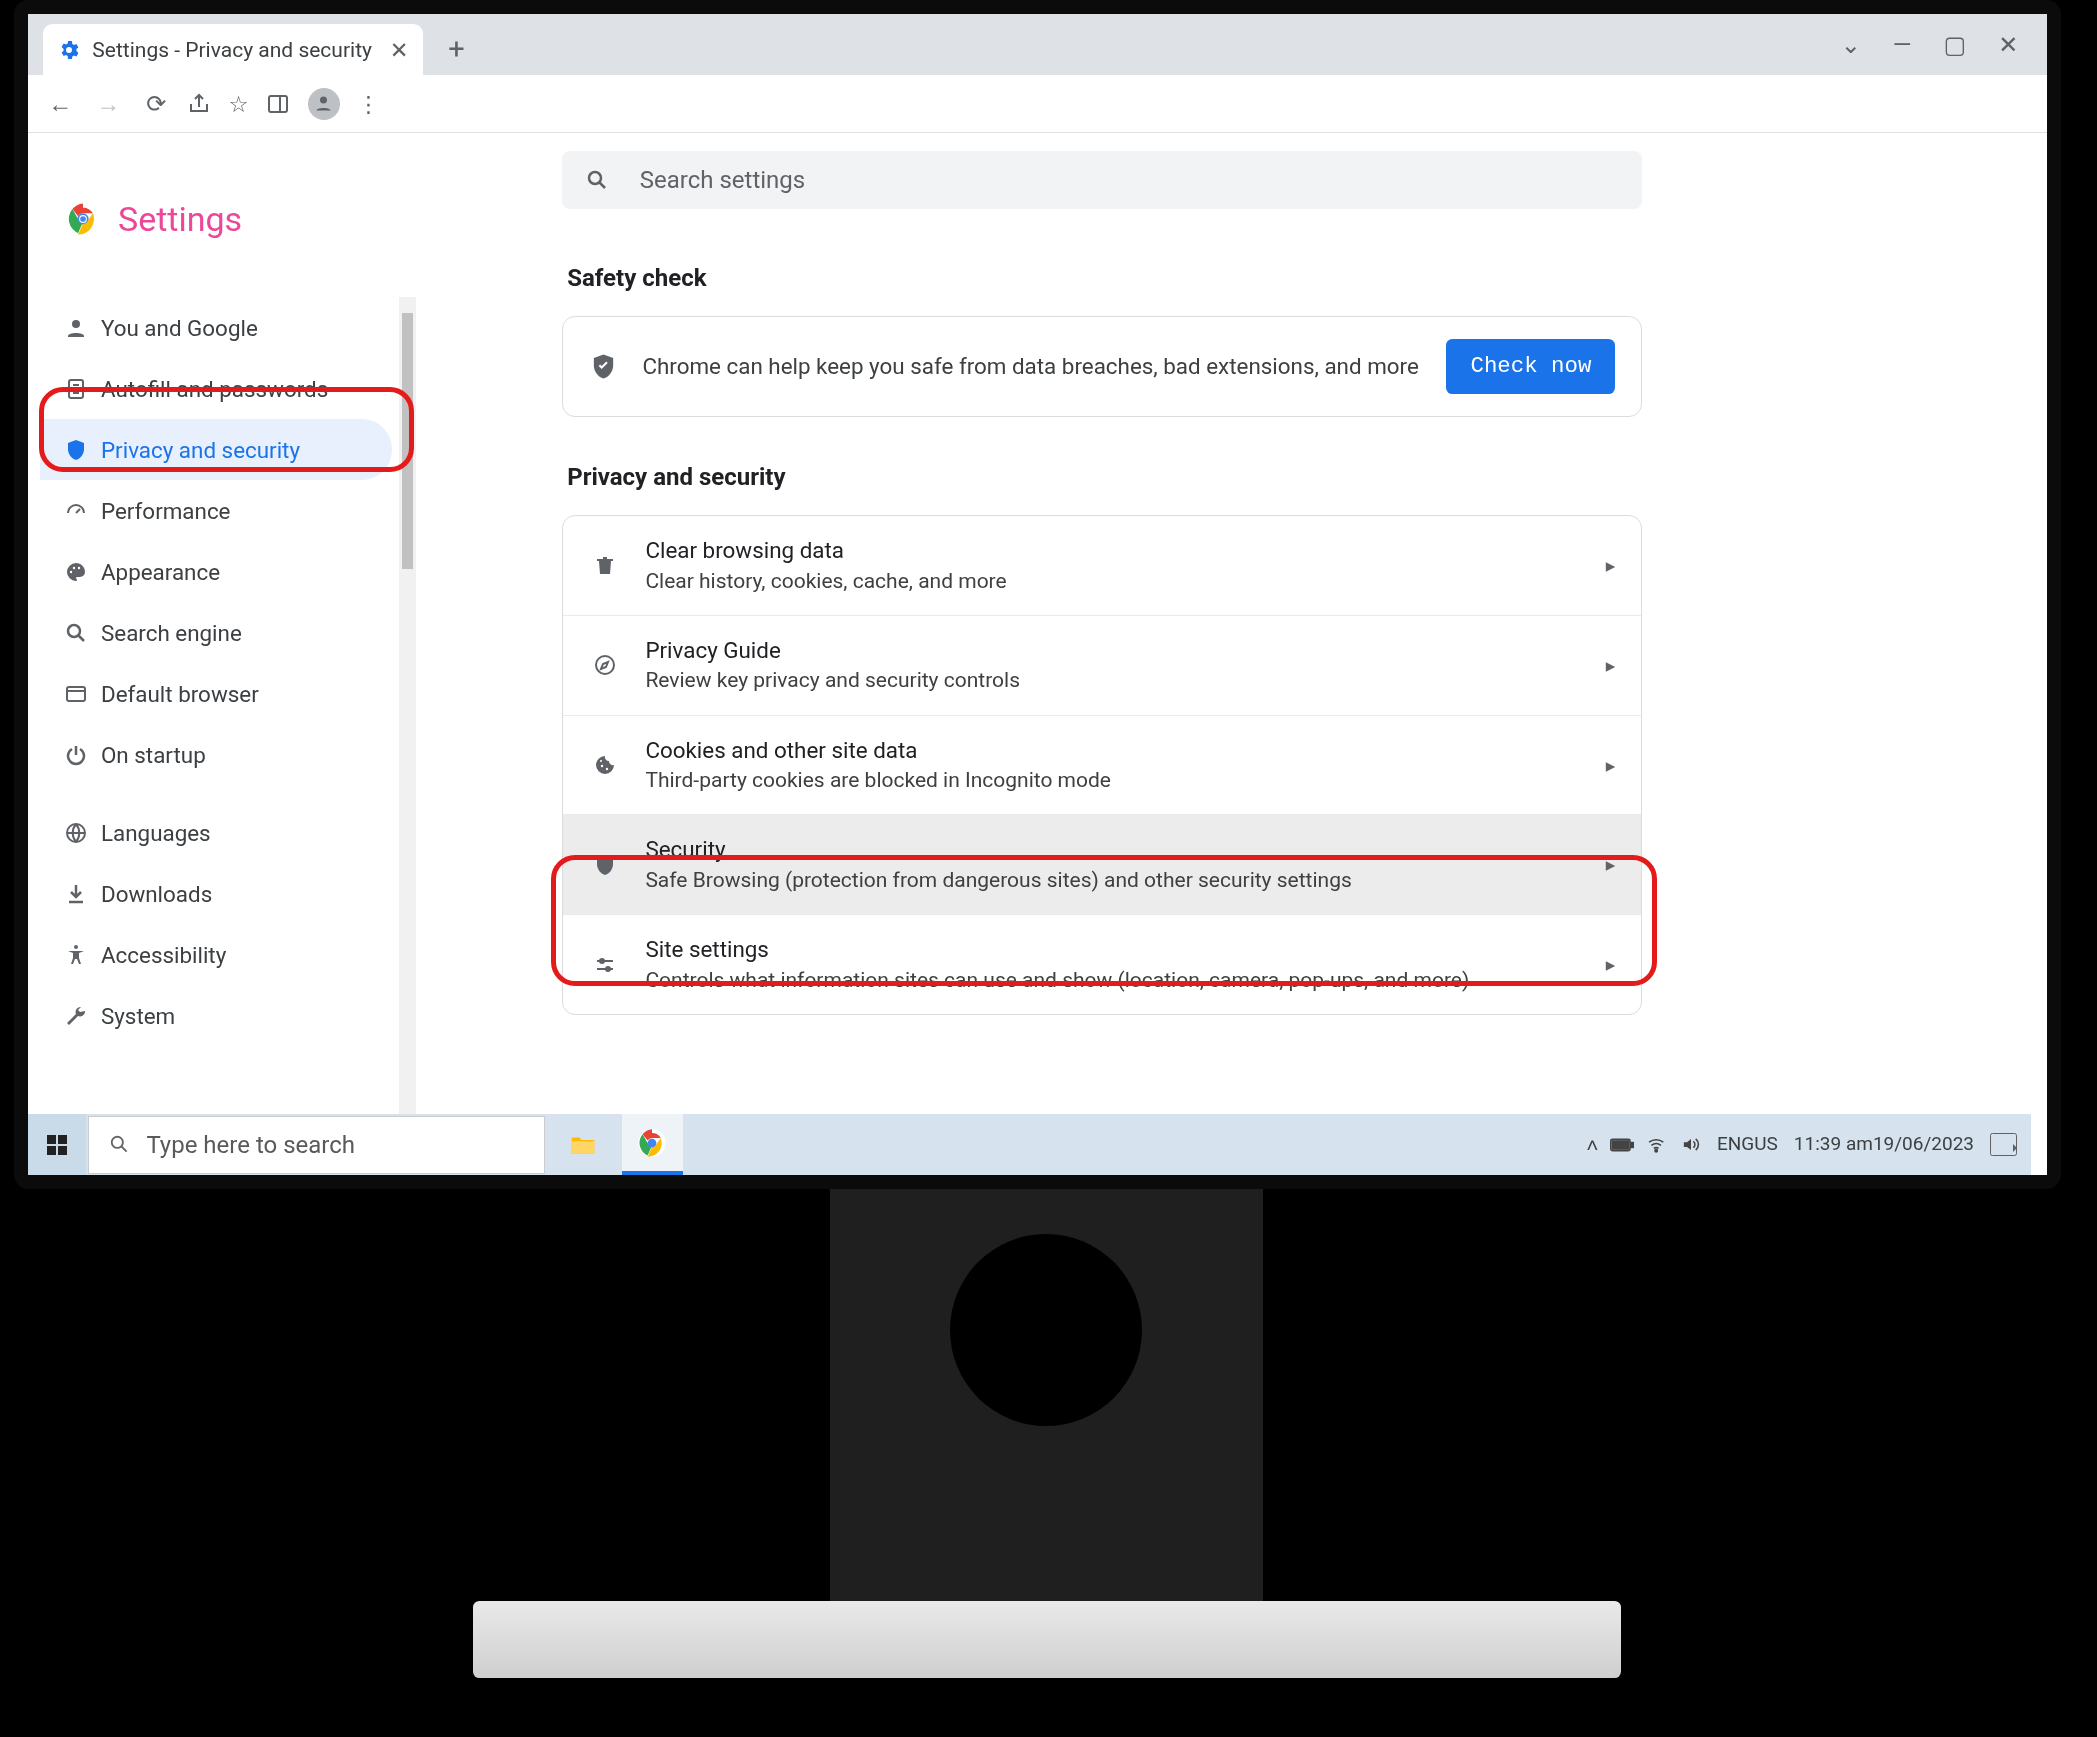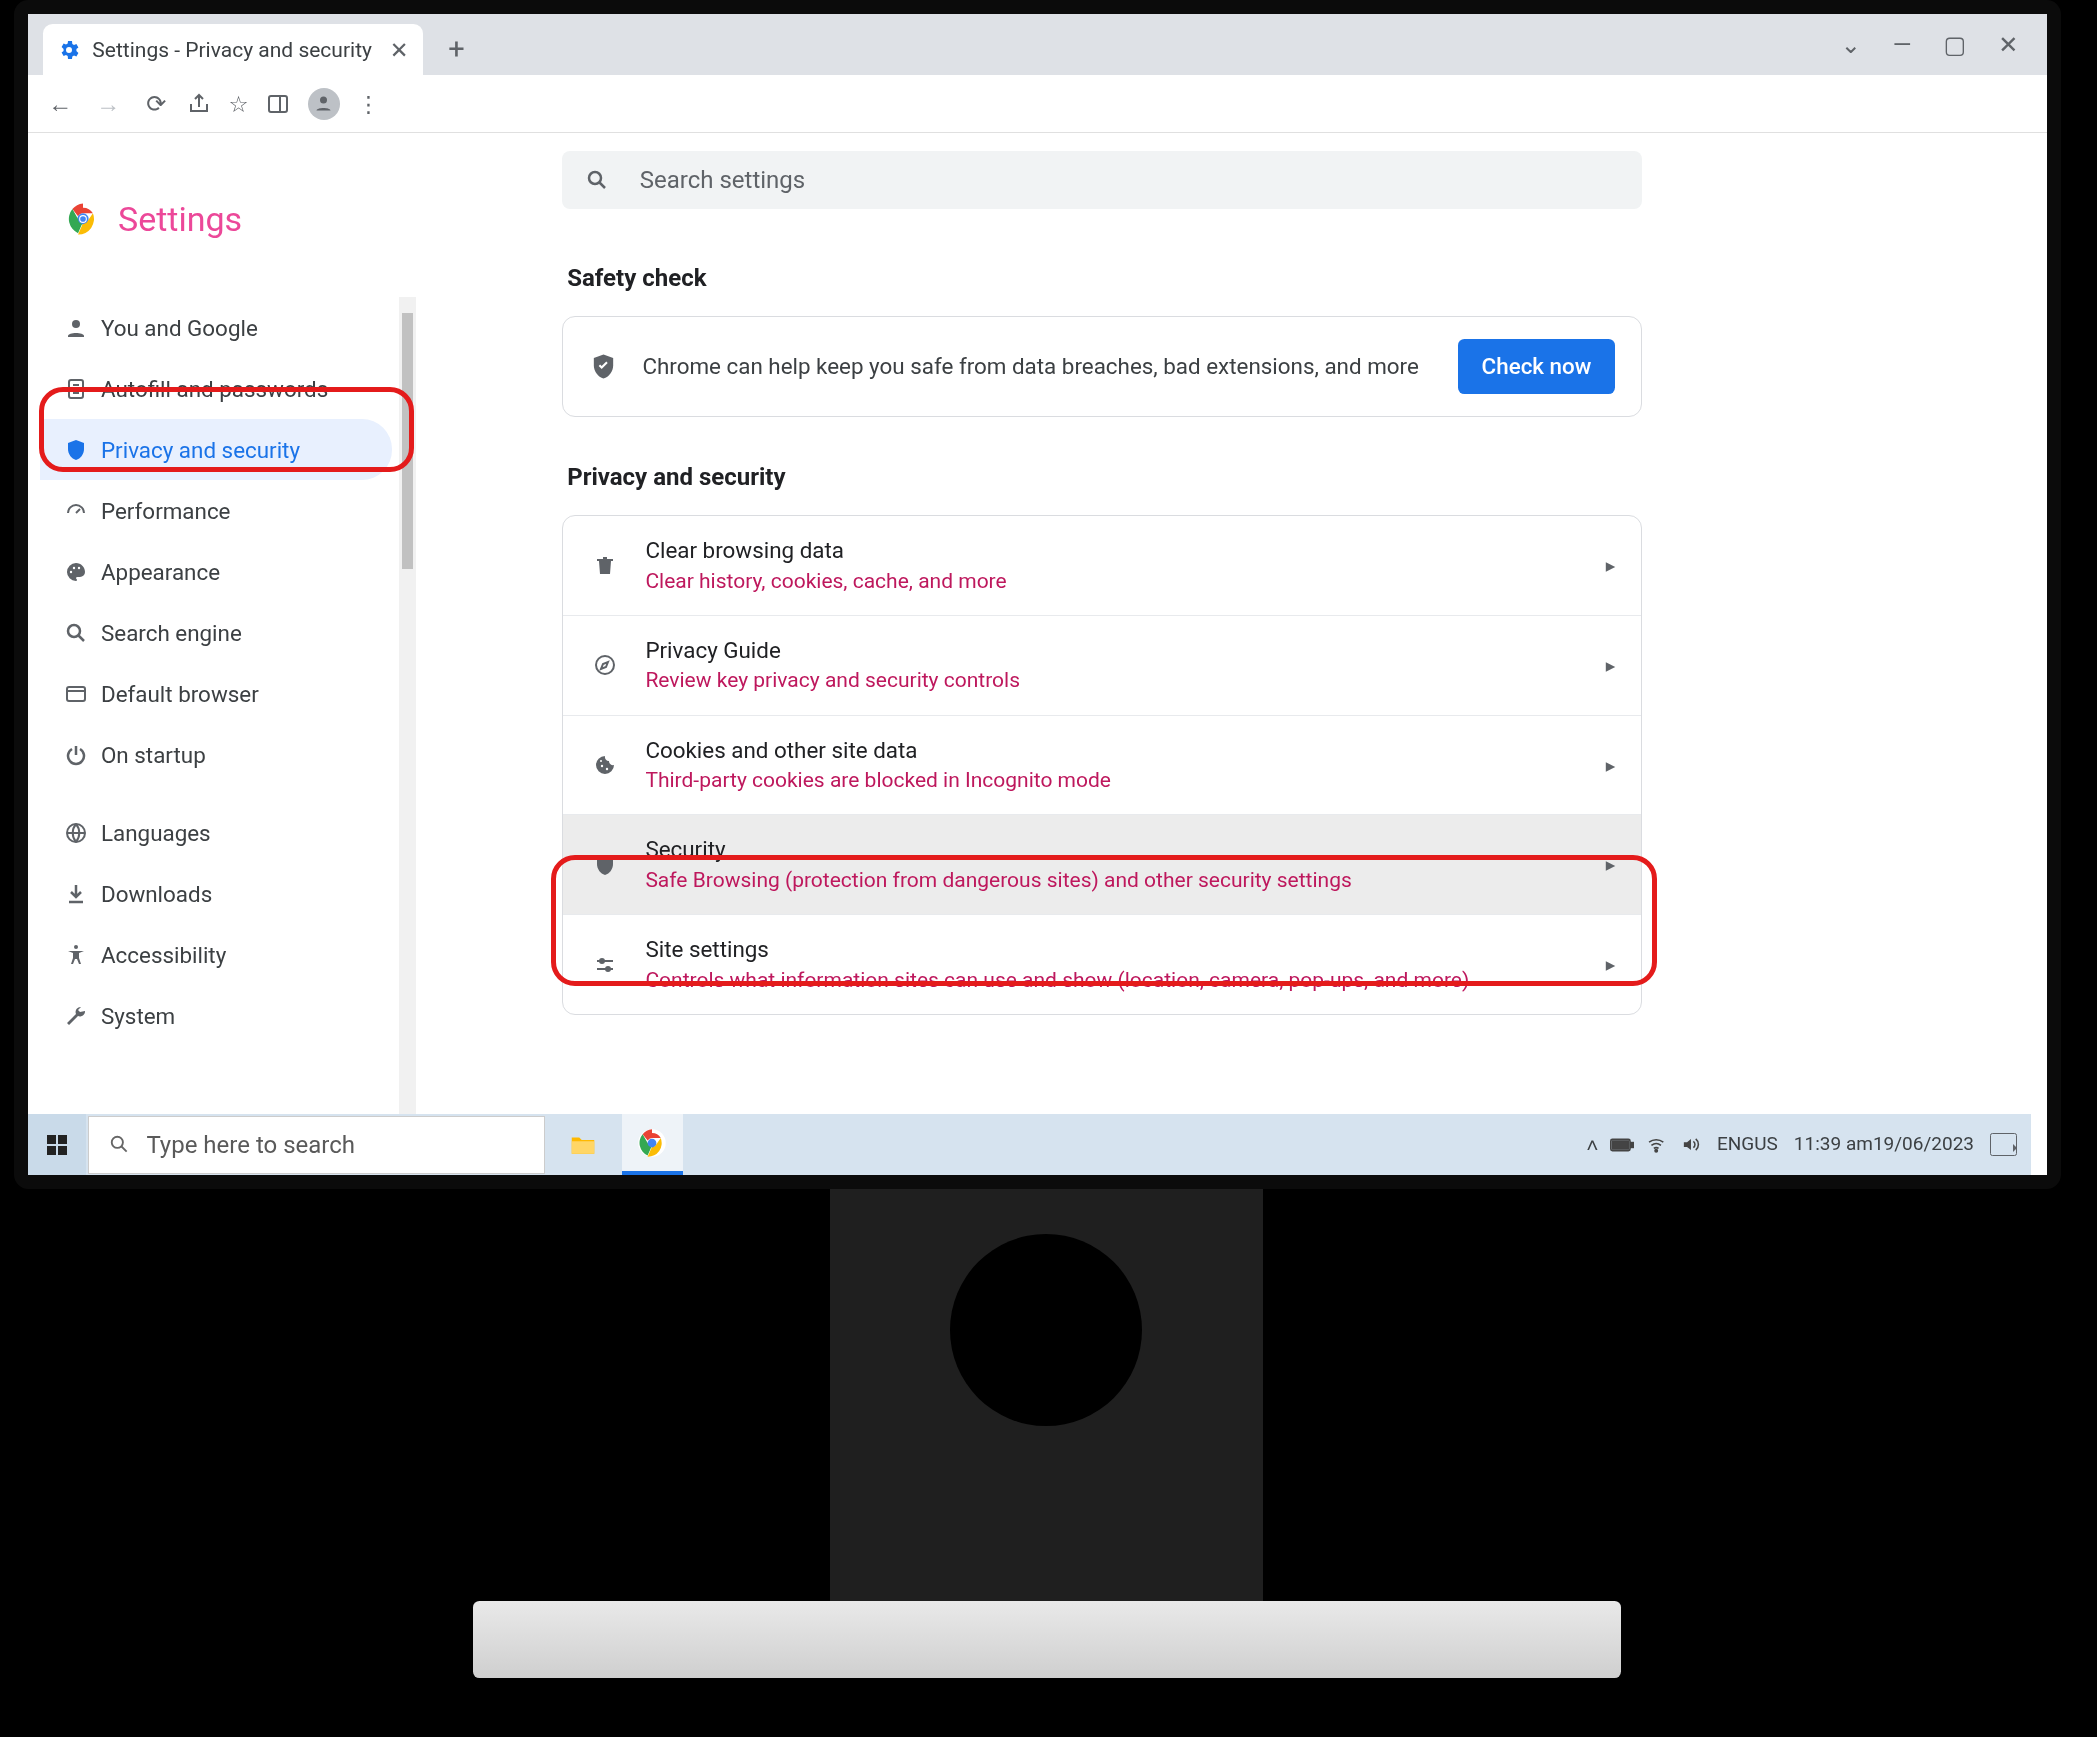--- a/index.html
+++ b/index.html
@@ -49,29 +49,29 @@
   
   .main { flex:1; display:flex; padding-top:17.6px; }
   .main-inner { width:1080px; margin-left:143px; }
   .search-box { height:58px; background:#f1f3f4; border-radius:8px; display:flex; align-items:center; padding:0 22.4px; gap:31px; color:#5f6368; font-size:24px; margin-bottom:55px; }
   .section-title { font-size:24px; color:#202124; font-weight:700; margin:0 0 24px 4.8px; }
   
   .card { border:0.8px solid #dadce0; border-radius:13px; background:#fff; margin-bottom:46px; }
   .safety-row { display:flex; align-items:center; padding:22.4px 26px; gap:24px; }
   .safety-row .shield { color:#5f6368; font-size:27px; }
   .safety-text { font-size:22.4px; color:#3c4043; flex:1; }
-  .check-btn { background:#1a73e8; color:#fff; border:none; padding:14.4px 24px; border-radius:6.4px; font-size:22.4px; font-weight:500; cursor:pointer; }
+  .check-btn { background:#1a73e8; color:#fff; border:none; padding:14.4px 24px; border-radius:6.4px; font-size:22.4px; font-weight:500; cursor:pointer;font-family:Liberation Mono, monospace; }
   
   .list-row { display:flex; align-items:center; padding:19px 26px; gap:24px; border-top:0.8px solid #e8eaed; position:relative; }
   .list-row:first-child { border-top:none; }
   .list-row.hover { background:#ececec; }
   .row-icon { width:32px; color:#5f6368; font-size:26px; display:flex; justify-content:center; }
   .row-text { flex:1; }
   .row-title { font-size:22.4px; color:#202124; line-height:1.4; }
-  .row-sub { font-size:21px; color:#be185d; line-height:1.4; }
+  .row-sub { font-size:21px; color:#404040; line-height:1.4; }
   .chevron { color:#5f6368; font-size:19px; }
   
   .hl-sec { left:523px; top:841px; width:1106px; height:131px; }
   
   
   .taskbar { position:absolute; bottom:0; left:0; right:16px; height:61px; background:#d6e3ef; display:flex; align-items:center; }
   .start-btn { width:58px; height:61px; display:flex; align-items:center; justify-content:center; background:#c9dae9; }
   .search-task { width:457px; height:58px; background:#fff; display:flex; align-items:center; padding:0 19px; gap:16px; font-size:24px; color:#5a5a5a; margin-left:1.6px; border:0.8px solid #ccc; }
   .task-icon { width:61px; height:61px; display:flex; align-items:center; justify-content:center; margin-left:8px; }
   .task-icon.active { border-bottom:4px solid #1a73e8; background:#eef3f8; }

